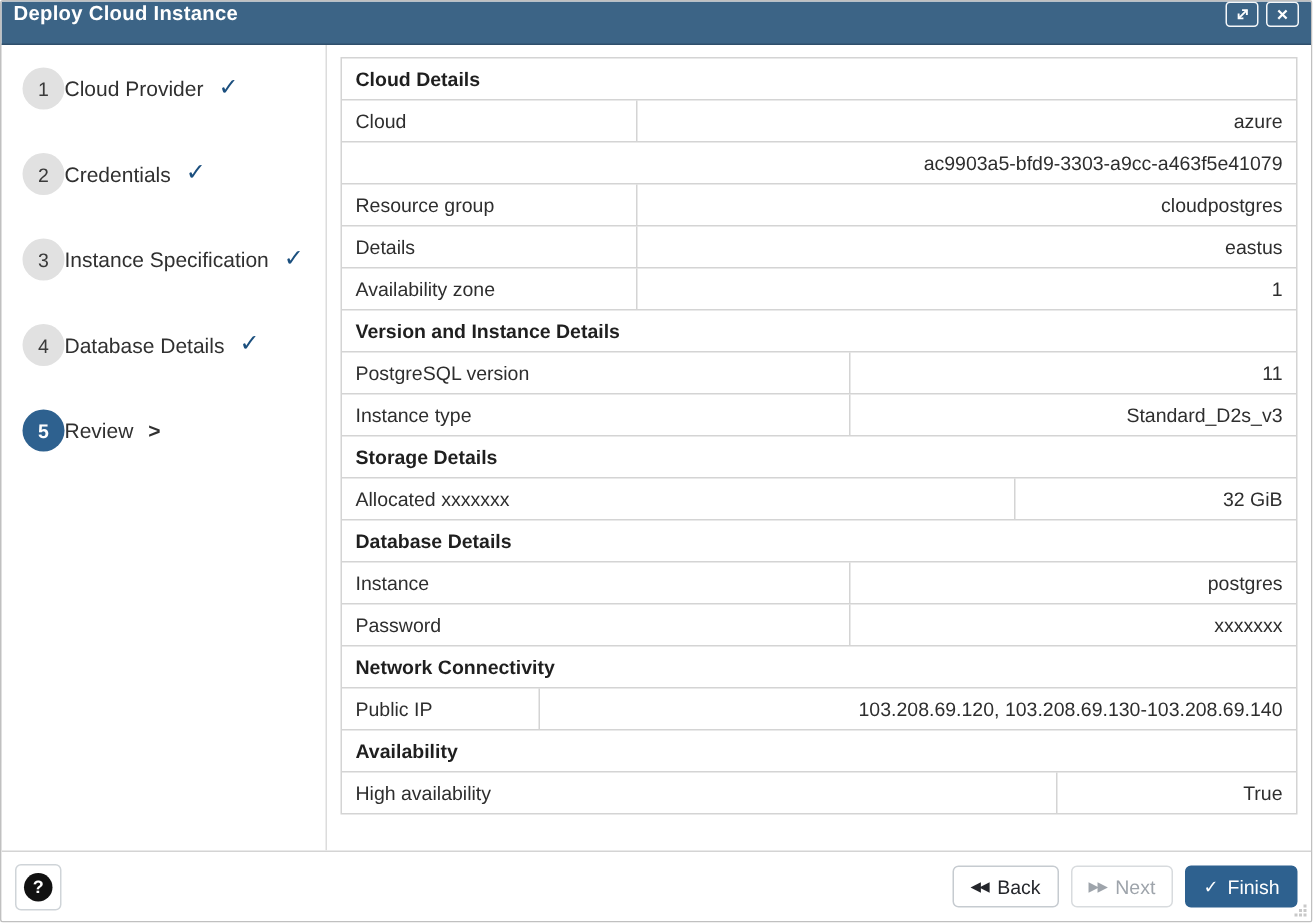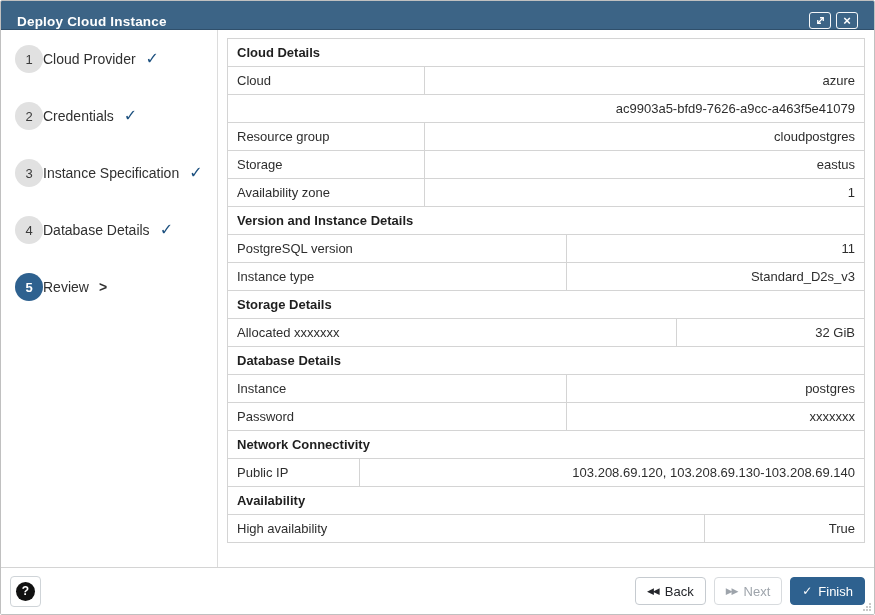--- a/index.html
+++ b/index.html
@@ -11,22 +11,22 @@
   }
   *{box-sizing:border-box;}
   html,body{margin:0;padding:0;background:#fff;}
   body{font-family:"Liberation Sans","DejaVu Sans",sans-serif;color:var(--text);}
   .dialog{
     width:875px;height:615px;position:relative;background:#fff;
     border:1px solid #c0c0c0;border-radius:2px;display:flex;flex-direction:column;overflow:hidden;
   }
   
   .titlebar{
-    height:29px;background:var(--titlebar);display:flex;align-items:flex-end;
-    padding:0 16px;flex:0 0 auto;border-bottom:1px solid #2f4f6b;
+    height:29px;background:var(--titlebar);display:flex;align-items:flex-start;
+    padding:0 8px;flex:0 0 auto;border-bottom:1px solid #2f4f6b;
   }
   .titlebar .title{color:#fff;font-size:13.5px;font-weight:700;letter-spacing:.2px;}
   .titlebar .spacer{flex:1;}
   .winbtn{
     width:22px;height:17px;border:1px solid rgba(255,255,255,.95);border-radius:3px;
     display:flex;align-items:center;justify-content:center;margin-left:5px;
     color:#fff;cursor:pointer;background:transparent;padding:0;
   }
   .winbtn svg{display:block;}
   .winbtn.close{font-size:13px;font-weight:700;line-height:1;}
@@ -140,28 +140,28 @@
         </div>
       </div>
     <div class="content">
       <div class="rtable">
           <div class="sec-header">Cloud Details</div>
           <div class="trow sec-0">
             <div class="tlabel">Cloud</div>
             <div class="tvalue">azure</div>
           </div>
           <div class="trow sec-0">
-            <div class="tvalue">ac9903a5-bfd9-7626-a9cc-a463f5e41079</div>
+            <div class="tvalue">ac9903a5-bfd9-3303-a9cc-a463f5e41079</div>
           </div>
           <div class="trow sec-0">
             <div class="tlabel">Resource group</div>
             <div class="tvalue">cloudpostgres</div>
           </div>
           <div class="trow sec-0">
-            <div class="tlabel">Storage</div>
+            <div class="tlabel">Details</div>
             <div class="tvalue">eastus</div>
           </div>
           <div class="trow sec-0">
             <div class="tlabel">Availability zone</div>
             <div class="tvalue">1</div>
           </div>
           <div class="sec-header">Version and Instance Details</div>
           <div class="trow sec-1">
             <div class="tlabel">PostgreSQL version</div>
             <div class="tvalue">11</div>

